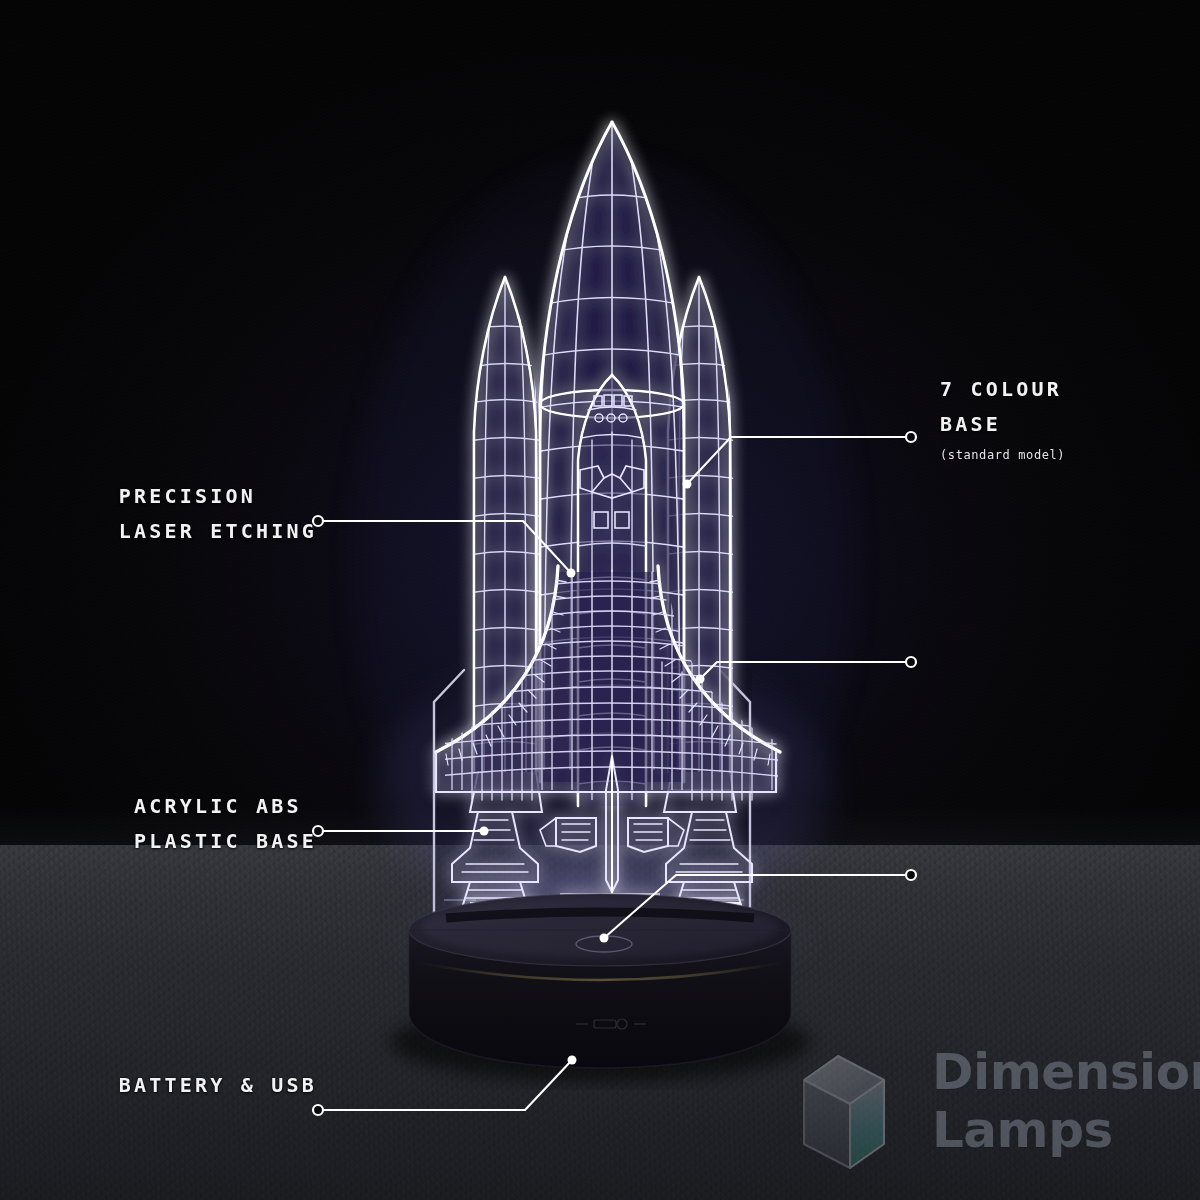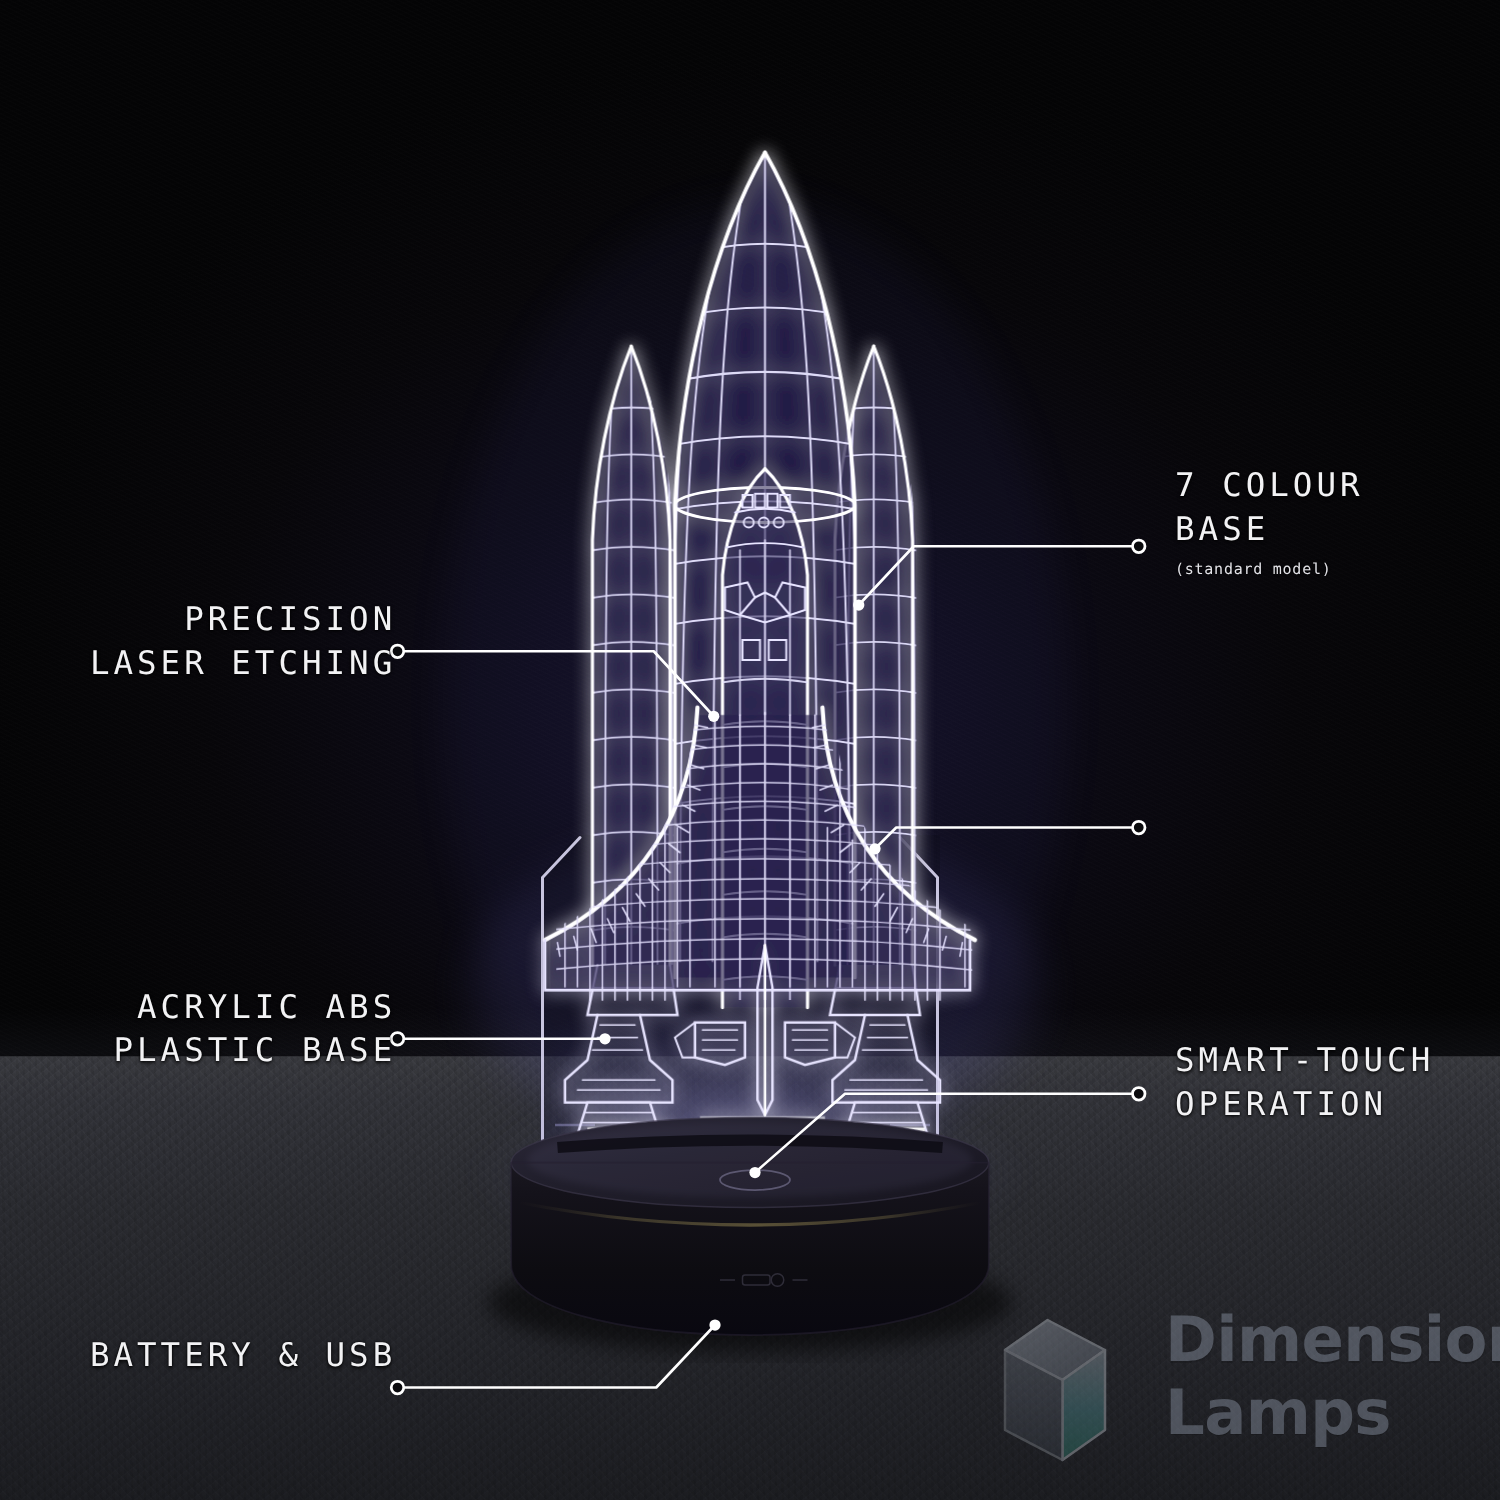--- a/index.html
+++ b/index.html
@@ -63,26 +63,26 @@
     background:radial-gradient(ellipse 300px 105px at 50% 38%, rgba(150,150,230,.17), rgba(120,120,200,.06) 52%, transparent 76%);
     filter:blur(6px);
   }
 
   
   .layer{ position:absolute; left:0; top:0; width:1200px; height:1200px; }
 
   
   .callout{ position:absolute; color:#f2f2f4; }
   .callout .cl-line{
-    font-size:26px; letter-spacing:3.2px; line-height:35px;
-    white-space:nowrap; font-weight:400;
+    font-size:20px; letter-spacing:3.2px; line-height:35px;
+    white-space:nowrap; font-weight:700;
     text-shadow:0 0 2px rgba(0,0,0,.9), 0 1px 3px rgba(0,0,0,.8);
   }
   .callout.right{ text-align:left; }
-  .callout.left{ text-align:right; }
+  .callout.left{ text-align:left; }
   .callout .cl-sub{
     font-size:12px; letter-spacing:.6px; line-height:23px;
     color:#e3e3e8; white-space:nowrap; margin-top:2px;
     text-shadow:0 0 2px rgba(0,0,0,.9);
   }
 
   
   #logo{ position:absolute; left:800px; top:1040px; width:382px; height:148px; opacity:.40; }
   #logo .wm-text{
     position:absolute; left:132px; top:4px;
@@ -545,24 +545,20 @@
     <div class="cl-line">PRECISION</div>
     <div class="cl-line">LASER ETCHING</div>
   </div>
 
 
   <div class="callout left" style="right:883px; top:789px;">
     <div class="cl-line">ACRYLIC ABS</div>
     <div class="cl-line">PLASTIC BASE</div>
   </div>
 
-  <div class="callout right" style="left:940px; top:832px;">
-    <div class="cl-line">SMART-TOUCH</div>
-    <div class="cl-line">OPERATION</div>
-  </div>
 
   <div class="callout left" style="right:883px; top:1068px;">
     <div class="cl-line">BATTERY &amp; USB</div>
   </div>
 
   <div id="logo">
     <svg width="125" height="140" viewBox="0 0 125 140" style="position:absolute;left:0;top:6px;">
       <defs>
         <linearGradient id="cubeTop" x1="0" y1="0" x2="1" y2="1">
           <stop offset="0%" stop-color="#aab2bd"></stop>

